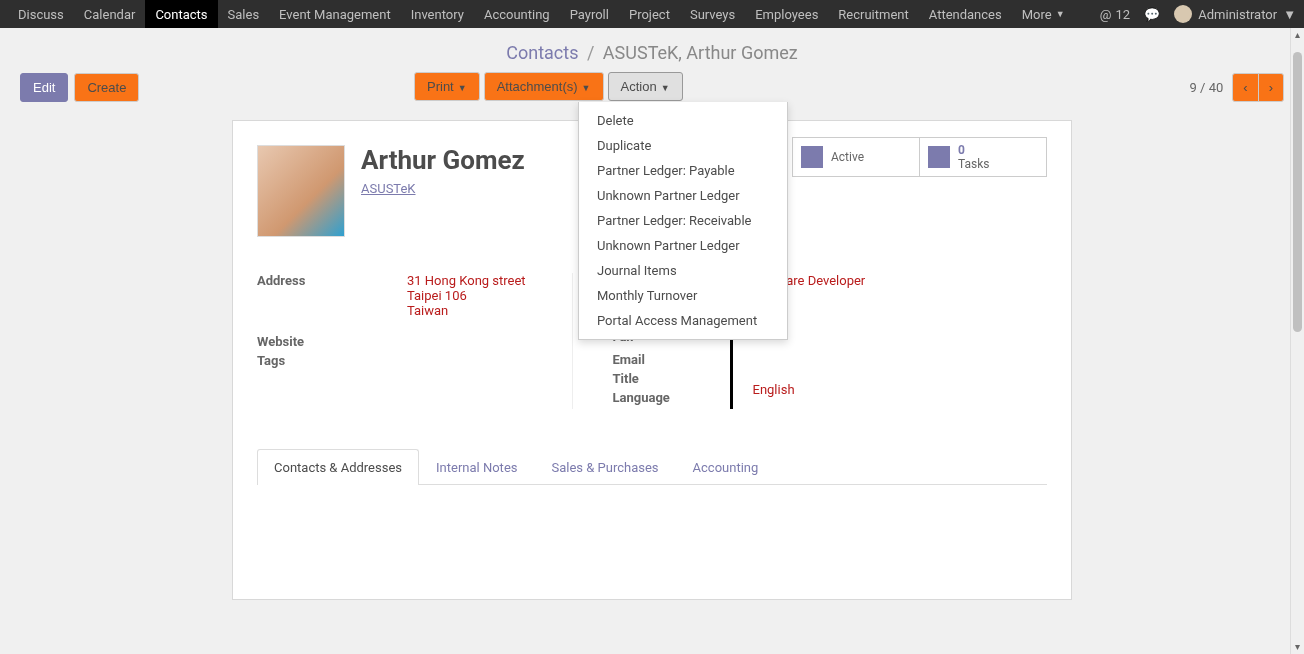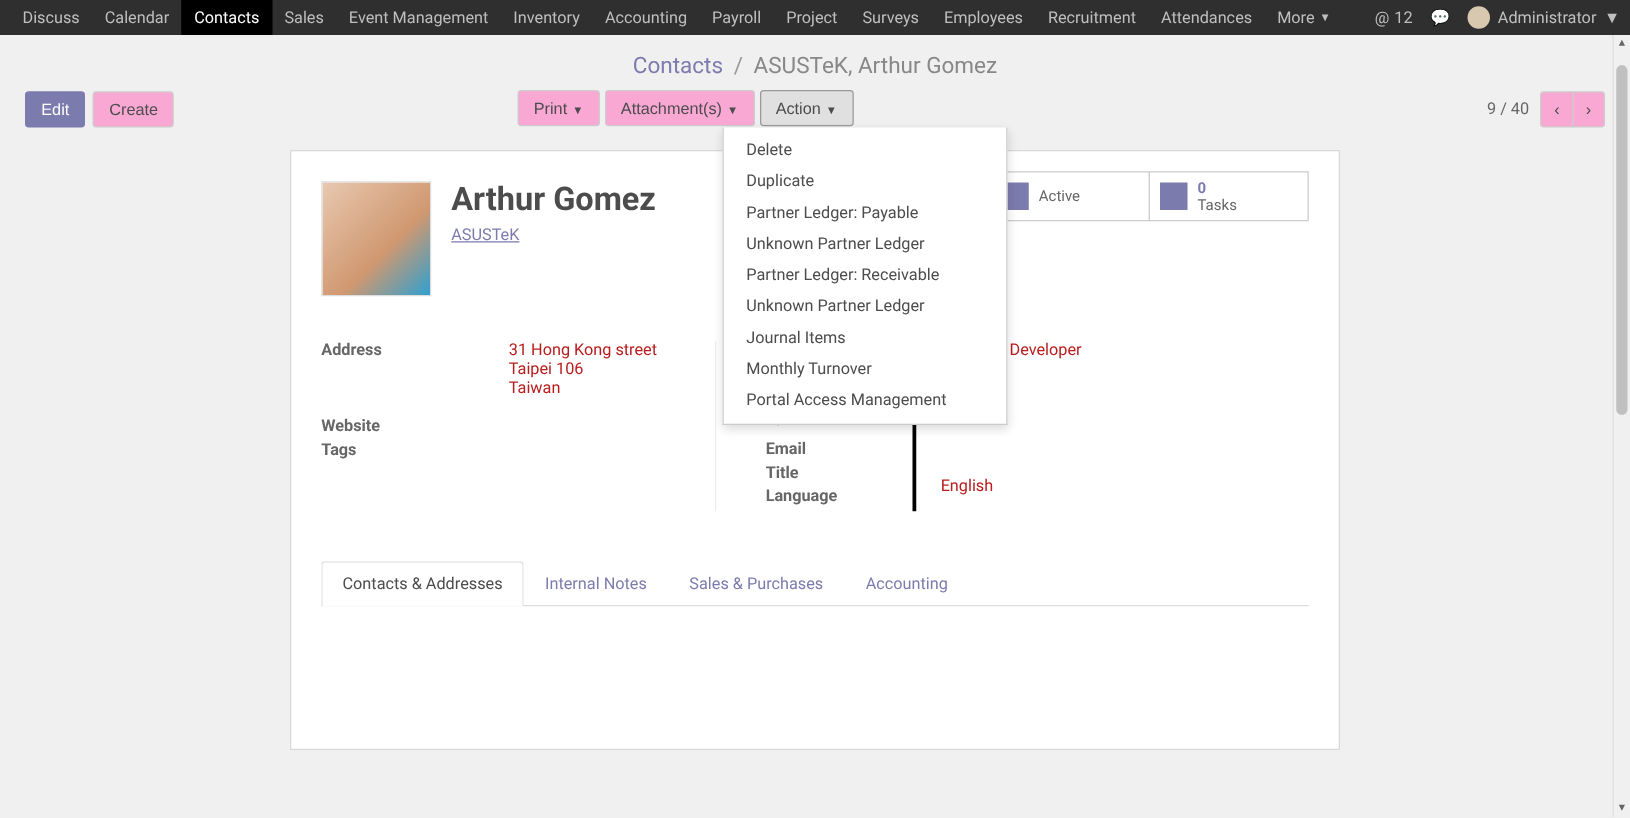--- a/index.html
+++ b/index.html
@@ -15,34 +15,34 @@
 .topnav-right .at-badge { display: flex; align-items: center; gap: 4px; }
 .avatar-small { width: 18px; height: 18px; border-radius: 50%; background: #d8c8b0; display:inline-block; }
 
 
 .page-area { padding: 14px 20px 0 20px; background: #f0f0f0; position: relative; }
 .breadcrumb { font-size: 18px; color: #888; margin-bottom: 10px; text-align: center; }
 .breadcrumb a { color: #7c7bad; text-decoration: none; }
 .breadcrumb .sep { margin: 0 4px; color: #999; }
 .controls-row { display: flex; align-items: flex-start; justify-content: space-between; }
 .controls-left { display: flex; gap: 6px; }
-.btn { border: 1px solid #ccc; background: #f9a8d4; padding: 6px 12px; font-size: 13px; cursor: pointer; border-radius: 3px; color: #4c4c4c; }
+.btn { border: 1px solid #ccc; background: #f97316; padding: 6px 12px; font-size: 13px; cursor: pointer; border-radius: 3px; color: #4c4c4c; }
 .btn.primary { background: #7c7bad; color: #fff; border-color: #7c7bad; }
 .btn.toggled { background: #e0e0e0; border-color: #999; }
 .controls-center { display: flex; gap: 4px; position: absolute; left: 414px; top: 44px; }
 .btn .caret { margin-left: 4px; font-size: 9px; }
 .controls-right { display: flex; align-items: center; gap: 10px; }
 .pager-text { color: #666; }
 .pager-btns { display: flex; }
 .pager-btns .btn { padding: 6px 10px; border-radius: 0; margin-left: -1px;}
 .pager-btns .btn:first-child { border-radius: 3px 0 0 3px; }
 .pager-btns .btn:last-child { border-radius: 0 3px 3px 0; }
 
 
-.dropdown { position: absolute; top: 74px; left: 578px; width: 228px; background: #fff; border: 1px solid #ccc; border-top: none; box-shadow: 0 3px 8px rgba(0,0,0,0.15); z-index: 100; padding: 6px 0; }
+.dropdown { position: absolute; top: 74px; left: 578px; width: 210px; background: #fff; border: 1px solid #ccc; border-top: none; box-shadow: 0 3px 8px rgba(0,0,0,0.15); z-index: 100; padding: 6px 0; }
 .dropdown-item { padding: 5px 18px; cursor: pointer; color: #4c4c4c; font-size: 13px; }
 
 
 .sheet-wrap { margin: 18px auto 0 auto; width: 840px; background: #fff; border: 1px solid #d8d8d8; padding: 24px 24px 60px 24px; position: relative; min-height: 480px; }
 .sheet-buttons { position: absolute; right: 24px; top: 16px; display: flex; gap: 0; }
 .stat-btn { border: 1px solid #ccc; background: #fff; width: 128px; height: 40px; display: flex; align-items: center; padding: 4px 8px; gap: 8px; margin-left: -1px; }
 .stat-icon { width: 22px; height: 22px; background: #7c7bad; display:inline-block; }
 .stat-text { display: flex; flex-direction: column; font-size: 12px; color: #666; line-height: 1.2; }
 .stat-text .num { color: #7c7bad; font-weight: bold; }
 

